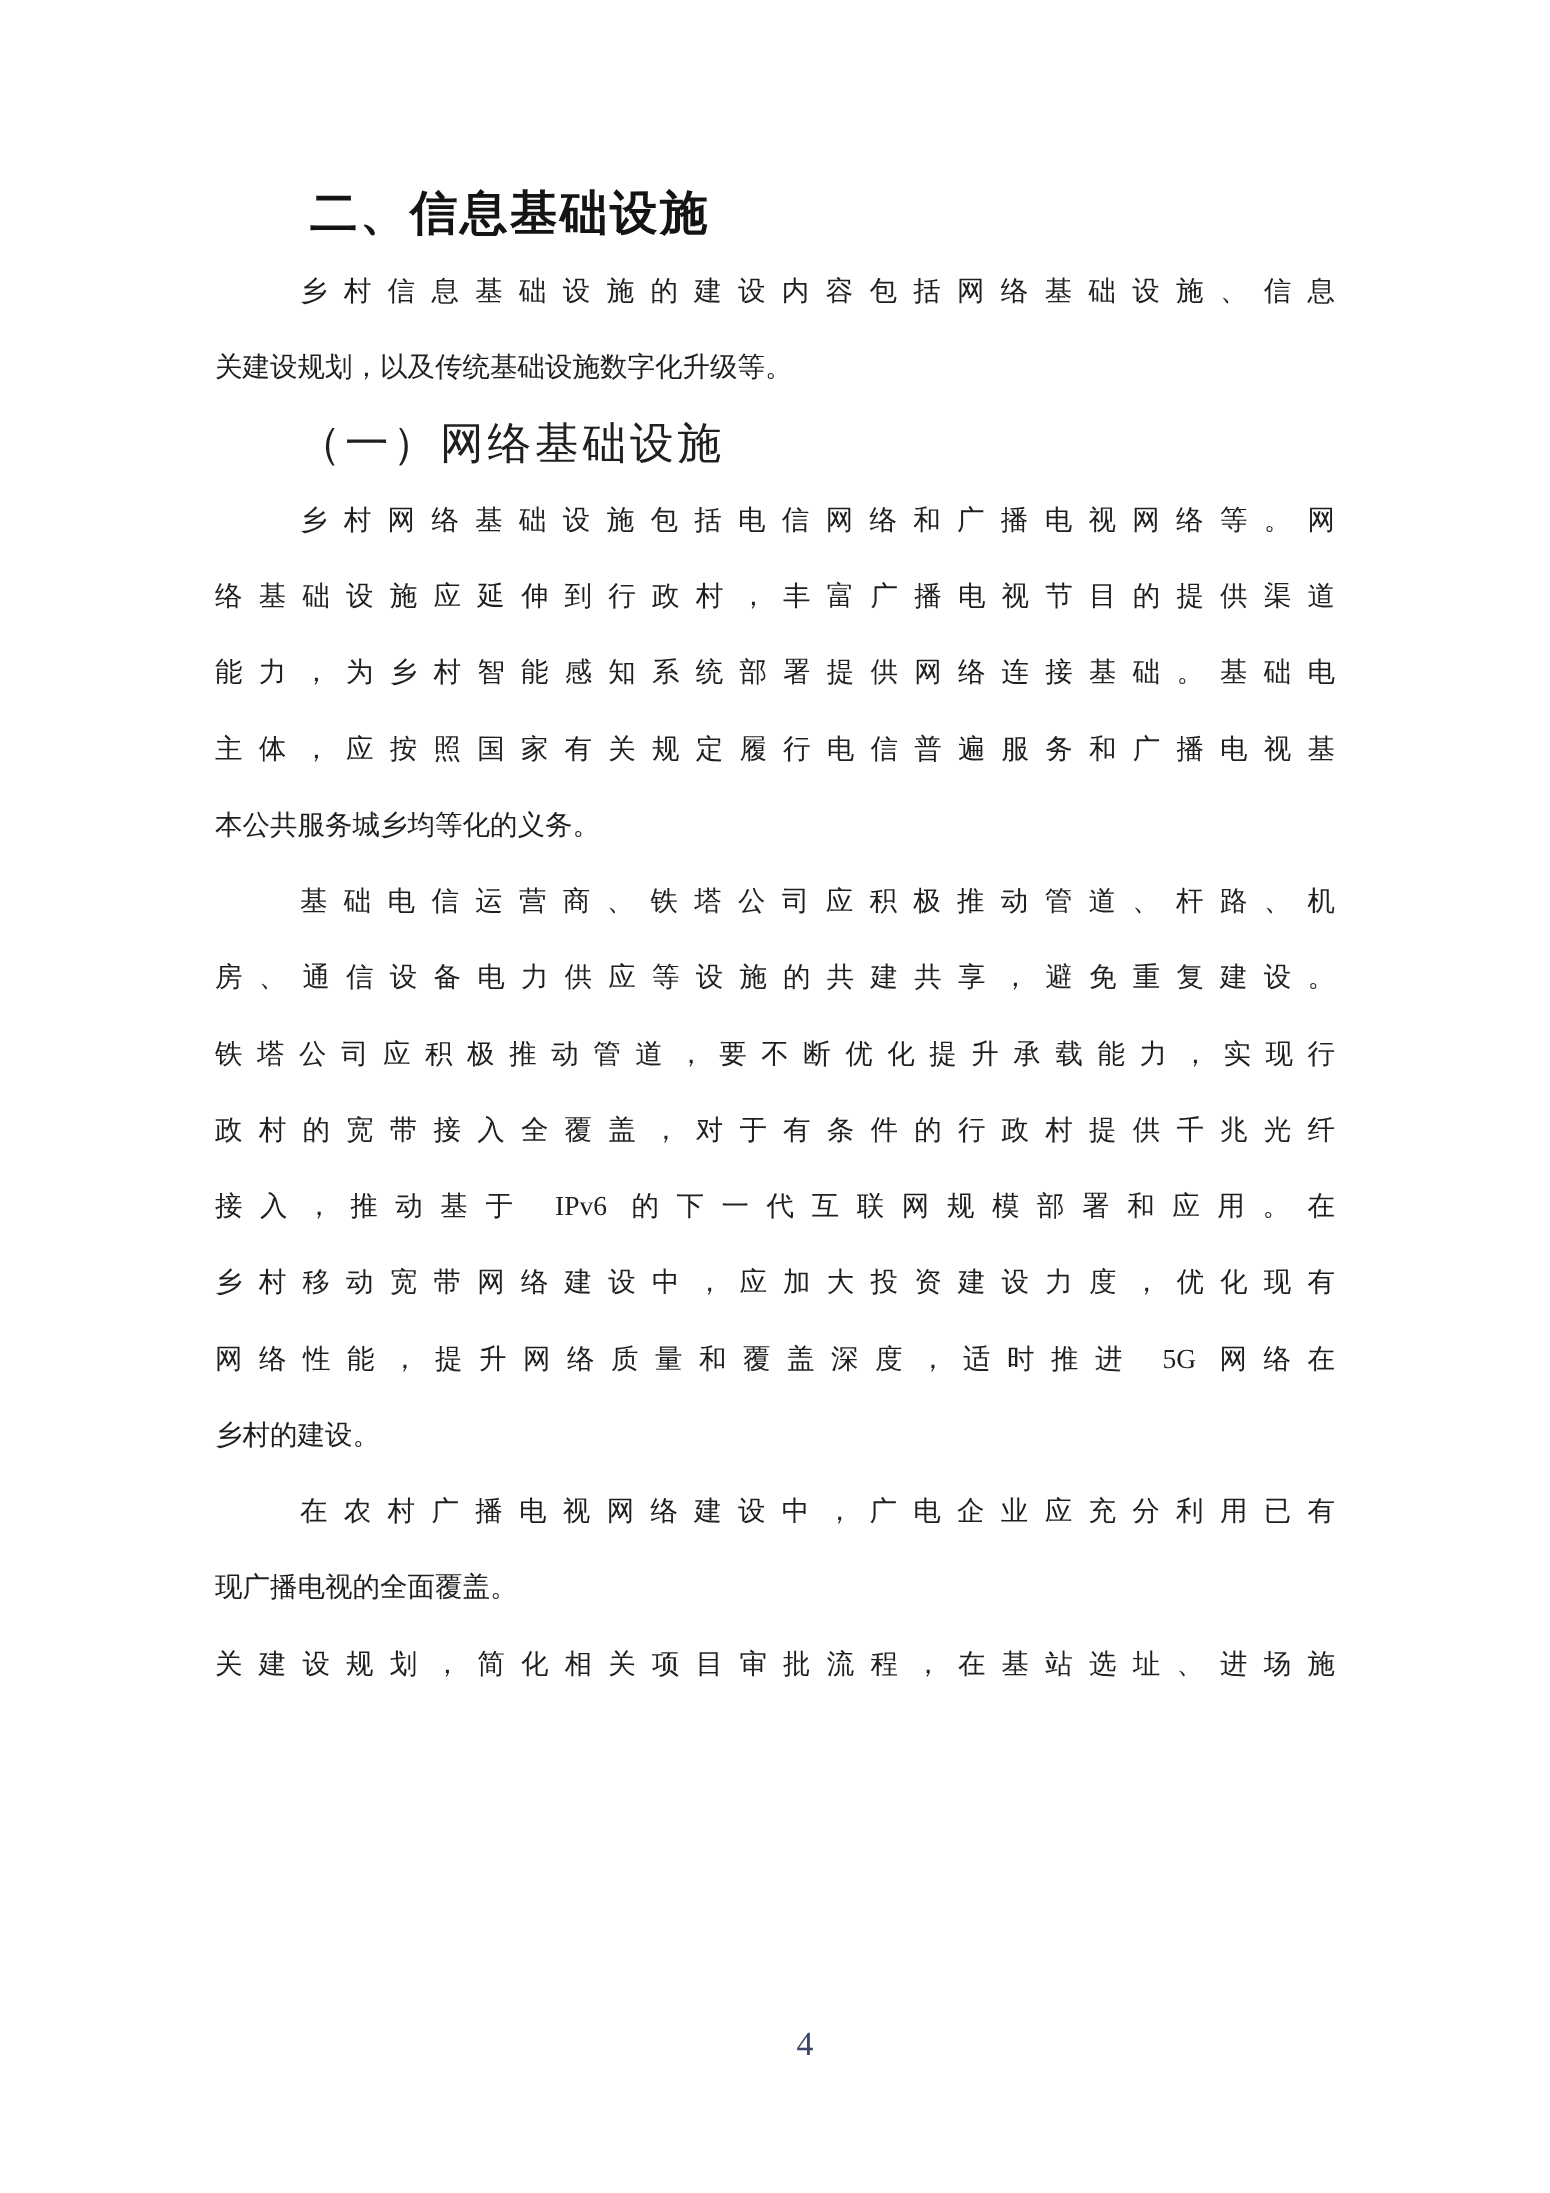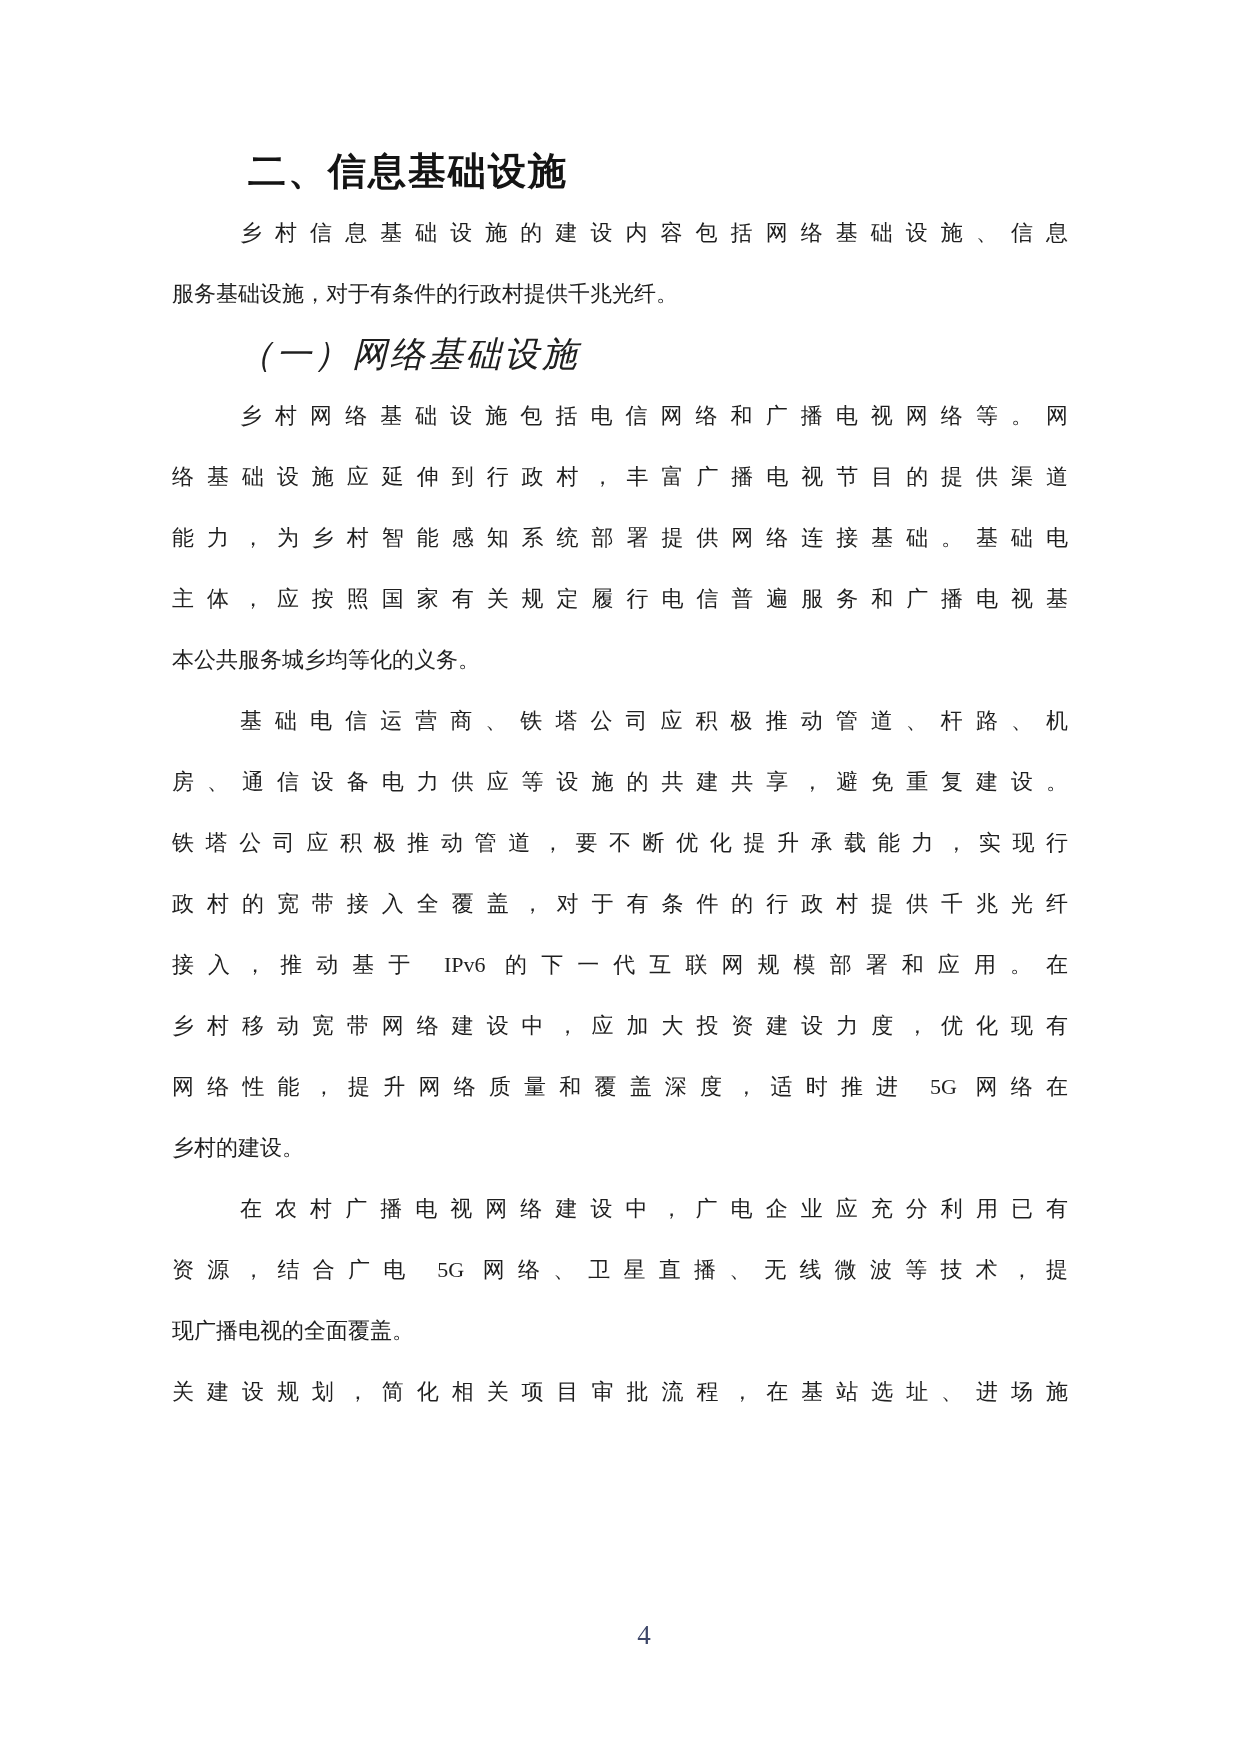--- a/index.html
+++ b/index.html
@@ -41,55 +41,53 @@
     color: #141414;
     letter-spacing: 2px;
   }
   .subheading {
     font-family: "Liberation Serif", "DejaVu Serif", serif;
     font-size: 35px;
     line-height: 61px;
     text-indent: 66px;
     color: #1f1f1f;
     letter-spacing: 3px;
-    font-style: italic;
   }
   .page-number {
     position: absolute;
     top: 1620px;
     left: 0;
     width: 1240px;
     text-align: center;
     text-indent: 48px;
     font-family: "Liberation Serif", "DejaVu Serif", serif;
     font-size: 27px;
     color: #3d4668;
   }
 </style>
 </head>
 <body>
 
 <div class="page">
   <div class="content" id="doc-body">
       <div class="heading">二、信息基础设施</div>
       <div class="line fill indent">乡村信息基础设施的建设内容包括网络基础设施、信息</div>
-      <div class="line">服务基础设施，对于有条件的行政村提供千兆光纤。</div>
+      <div class="line">关建设规划，以及传统基础设施数字化升级等。</div>
       <div class="subheading">（一）网络基础设施</div>
       <div class="line fill indent">乡村网络基础设施包括电信网络和广播电视网络等。网</div>
       <div class="line fill">络基础设施应延伸到行政村，丰富广播电视节目的提供渠道</div>
       <div class="line fill">能力，为乡村智能感知系统部署提供网络连接基础。基础电</div>
       <div class="line fill">主体，应按照国家有关规定履行电信普遍服务和广播电视基</div>
       <div class="line">本公共服务城乡均等化的义务。</div>
       <div class="line fill indent">基础电信运营商、铁塔公司应积极推动管道、杆路、机</div>
       <div class="line fill">房、通信设备电力供应等设施的共建共享，避免重复建设。</div>
       <div class="line fill">铁塔公司应积极推动管道，要不断优化提升承载能力，实现行</div>
       <div class="line fill">政村的宽带接入全覆盖，对于有条件的行政村提供千兆光纤</div>
       <div class="line fill">接入，推动基于 IPv6 的下一代互联网规模部署和应用。在</div>
       <div class="line fill">乡村移动宽带网络建设中，应加大投资建设力度，优化现有</div>
       <div class="line fill">网络性能，提升网络质量和覆盖深度，适时推进 5G 网络在</div>
       <div class="line">乡村的建设。</div>
       <div class="line fill indent">在农村广播电视网络建设中，广电企业应充分利用已有</div>
-      <div class="line fill">资源，结合广电 5G 网络、卫星直播、无线微波等技术，提</div>
       <div class="line">现广播电视的全面覆盖。</div>
       <div class="line fill">关建设规划，简化相关项目审批流程，在基站选址、进场施</div>
     </div>
   <div class="page-number">4</div>
 </div>
 
 </body></html>

